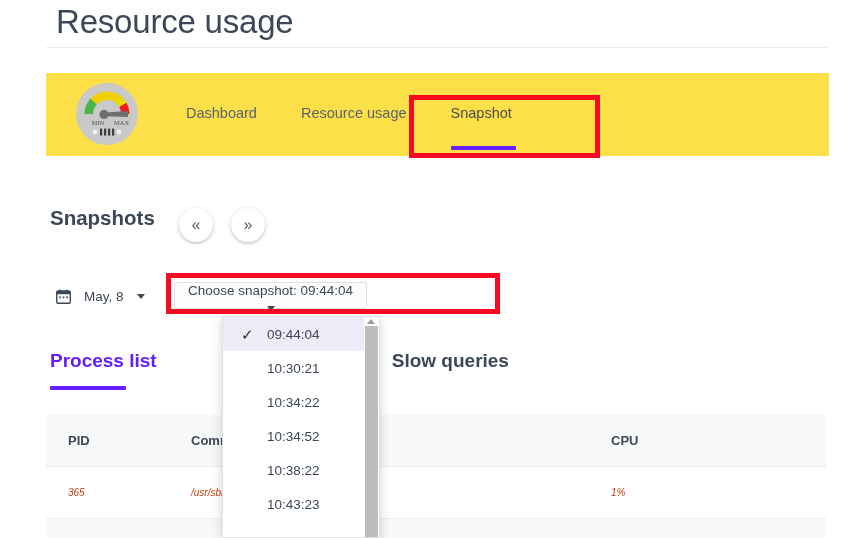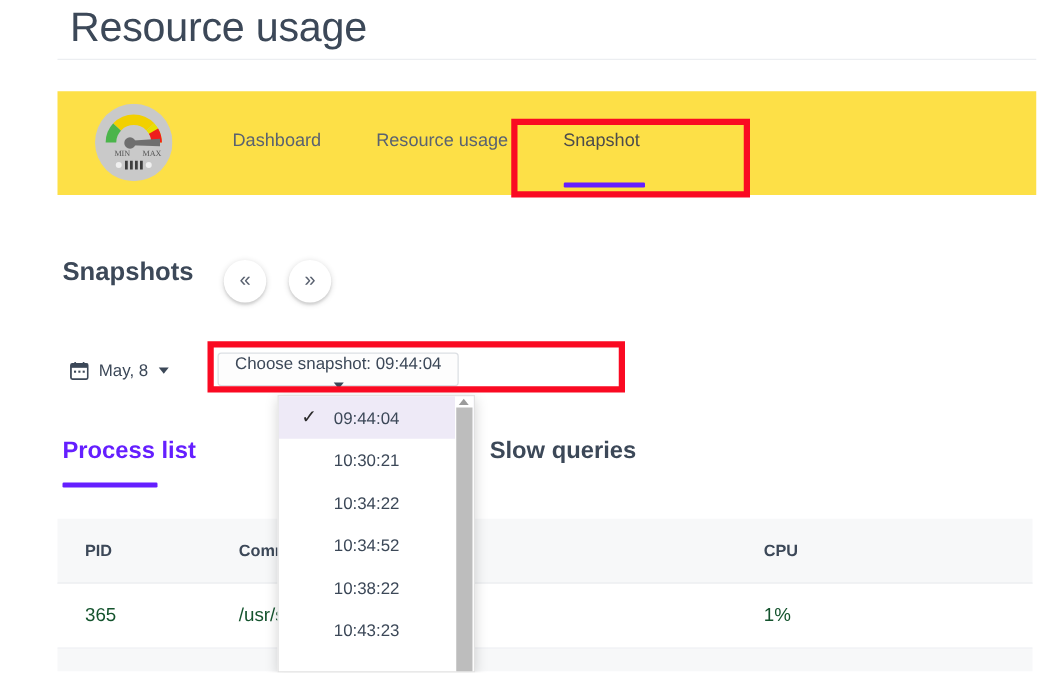--- a/index.html
+++ b/index.html
@@ -95,21 +95,21 @@
     font-family: "Liberation Sans", sans-serif;
   }
   .round-btn.prev { left: 179px; }
   .round-btn.next { left: 231px; }
 
   
   .date-picker {
     position: absolute;
     left: 56px; top: 283px;
     height: 26px;
-    display: flex; align-items: center; gap: 8px;
+    display: flex; align-items: center; gap: 13px;
     font-size: 13.5px;
     color: #3c4858;
     cursor: pointer;
     white-space: nowrap;
   }
   .cal-icon { width: 15px; height: 15px; display: inline-block; }
   .caret {
     width: 0; height: 0;
     border-left: 4.5px solid transparent;
     border-right: 4.5px solid transparent;
@@ -173,22 +173,23 @@
   }
   .table-row.head {
     background: #f7f8f9;
     font-size: 13px;
     font-weight: 700;
     color: #3c4858;
     border-bottom: 1px solid #e8eaed;
   }
   .table-row.body {
     background: #ffffff;
-    font-size: 15px;
-    color: #14532d;
+    font-size: 10px;
+    color: #c2410c;
+    font-style: italic;
   }
   .table-row.filler {
     background: #f7f8f9;
     height: 18px;
     border-bottom: none;
   }
   .col-pid { width: 145px; padding-left: 22px; }
   .col-cmd { width: 420px; }
   .col-cpu { width: 215px; }
 

